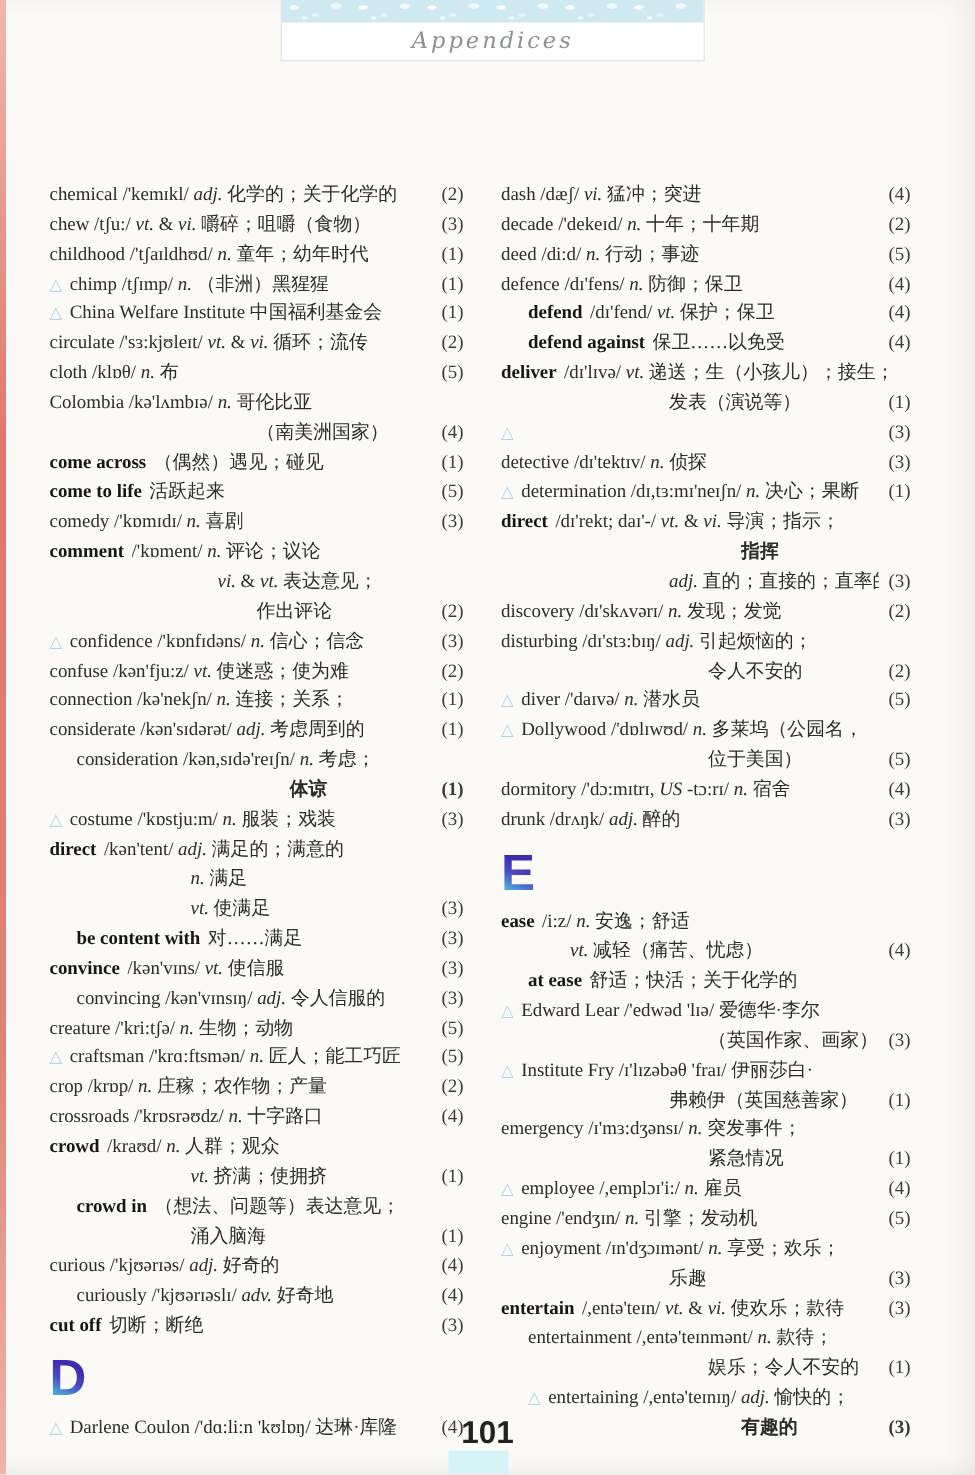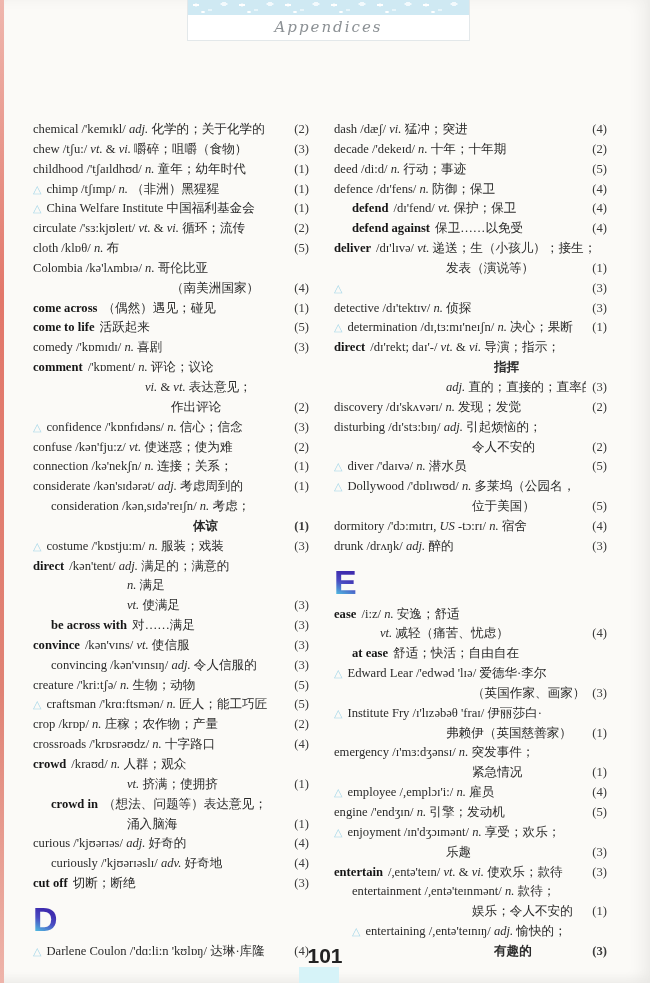--- a/index.html
+++ b/index.html
@@ -192,21 +192,21 @@
         <span class="txt">/kən'tent/ <i>adj.</i> 满足的；满意的</span>
       </div>
       <div class="row i3">
         <span class="txt"><i>n.</i> 满足</span>
       </div>
       <div class="row i3">
         <span class="txt"><i>vt.</i> 使满足</span>
         <span class="num">(3)</span>
       </div>
       <div class="row i1">
-        <span class="head">be across with</span>
+        <span class="head">be content with</span>
         <span class="txt">对……满足</span>
         <span class="num">(3)</span>
       </div>
       <div class="row i0">
         <span class="head">convince</span>
         <span class="txt">/kən'vɪns/ <i>vt.</i> 使信服</span>
         <span class="num">(3)</span>
       </div>
       <div class="row i1">
         <span class="txt">convincing /kən'vɪnsɪŋ/ <i>adj.</i> 令人信服的</span>
@@ -364,21 +364,21 @@
       <div class="row i0">
         <span class="head">ease</span>
         <span class="txt">/i:z/ <i>n.</i> 安逸；舒适</span>
       </div>
       <div class="row i2">
         <span class="txt"><i>vt.</i> 减轻（痛苦、忧虑）</span>
         <span class="num">(4)</span>
       </div>
       <div class="row i1">
         <span class="head">at ease</span>
-        <span class="txt">舒适；快活；自由自在</span>
+        <span class="txt">舒适；快活；关于化学的</span>
       </div>
       <div class="row i0">
         <span class="tri">△</span>
         <span class="txt">Edward Lear /'edwəd 'lɪə/ 爱德华·李尔</span>
       </div>
       <div class="row i5">
         <span class="txt">（英国作家、画家）</span>
         <span class="num">(3)</span>
       </div>
       <div class="row i0">

